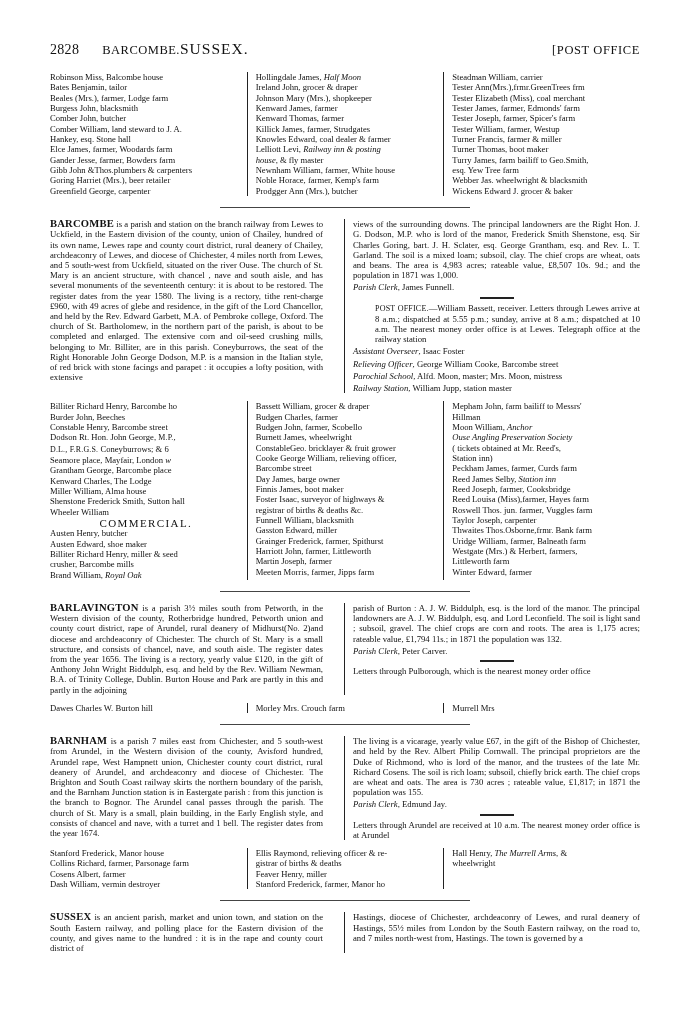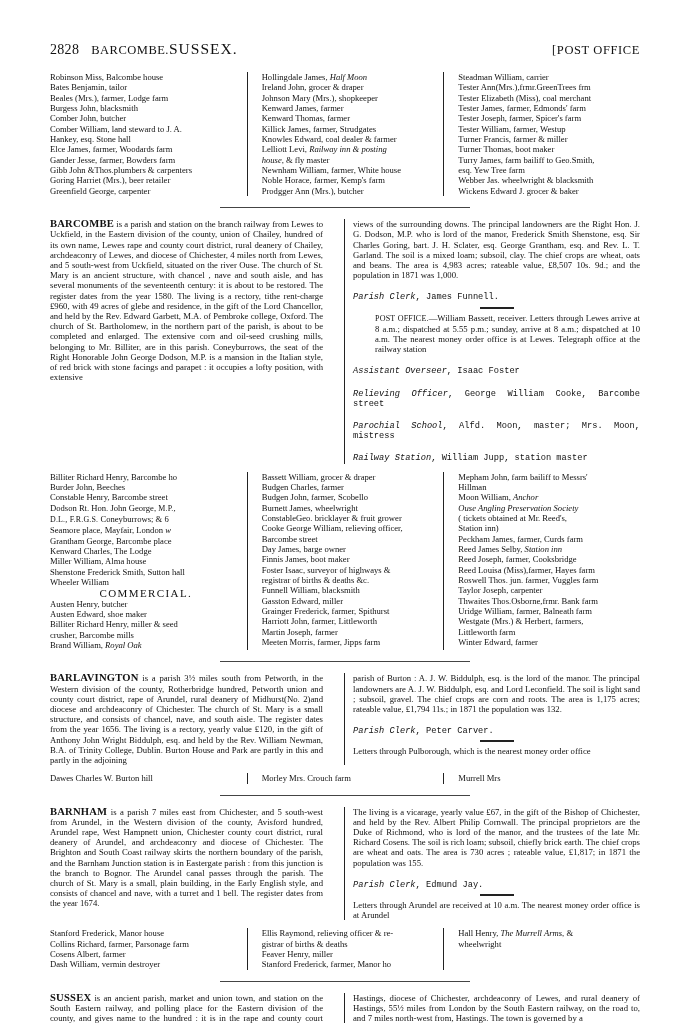--- a/index.html
+++ b/index.html
@@ -31,21 +31,21 @@
     height: 18px;
   }
   .runhead .folio {
     font-size: 14px;
     letter-spacing: 0.3px;
   }
   .runhead .left-head {
     font-variant: small-caps;
     font-size: 12.5px;
     letter-spacing: 0.5px;
-    margin-left: 12px;
+    margin-left: 23px;
   }
   .runhead .centre-head {
     flex: 1;
     text-align: left;
     font-size: 15.5px;
     letter-spacing: 1px;
     padding-right: 20px;
   }
   .runhead .right-head {
     font-variant: small-caps;
@@ -61,21 +61,21 @@
     font-size: 8.6px;
     line-height: 10.35px;
   }
   .cols3 > .col {
     width: 33.333%;
     box-sizing: border-box;
     padding-right: 5px;
   }
   .cols3 > .col + .col {
     border-left: 1px solid #222;
-    padding-left: 14px;
+    padding-left: 8px;
   }
   .entry {
     white-space: nowrap;
     overflow: visible;
   }
   i, .it { font-style: italic; }
   .sc {
     font-variant: small-caps;
     font-size: 0.92em;
     letter-spacing: 0.2px;
@@ -104,21 +104,21 @@
     border-right: 1px solid #222;
   }
   .cols2 > .col.second {
     padding-left: 8px;
   }
   .para {
     text-align: justify;
     text-justify: inter-word;
     margin: 0 0 0 0;
   }
-  .para + .para { margin-top: 12px; font-family: Liberation Mono, monospace; }
+  .para + .para { margin-top: 2px; }
   .place {
     font-weight: bold;
     font-size: 10.6px;
     letter-spacing: 0.2px;
   }
   .clerk {
     margin-top: 2px;
   }
   .rule-short {
     width: 34px;

